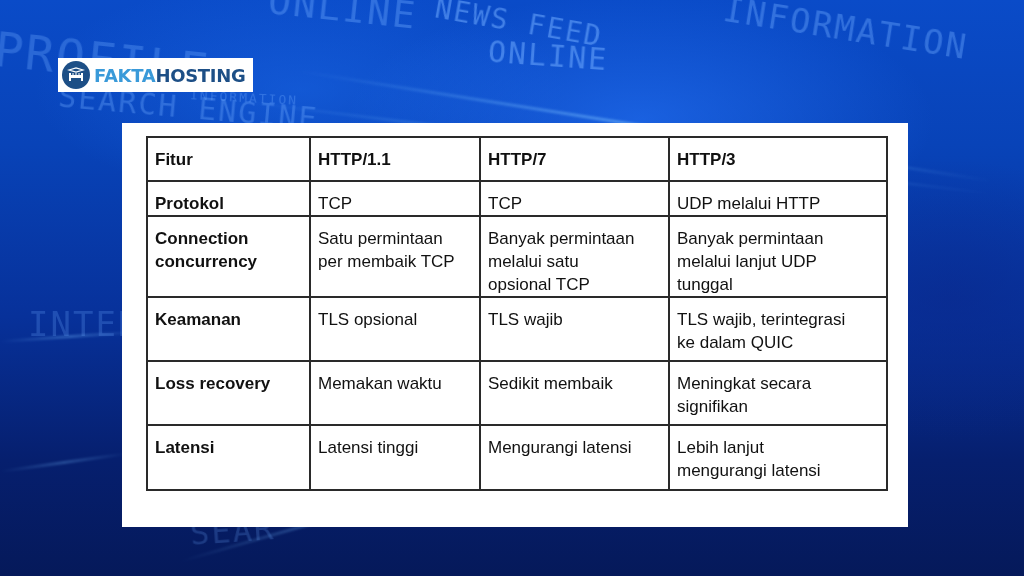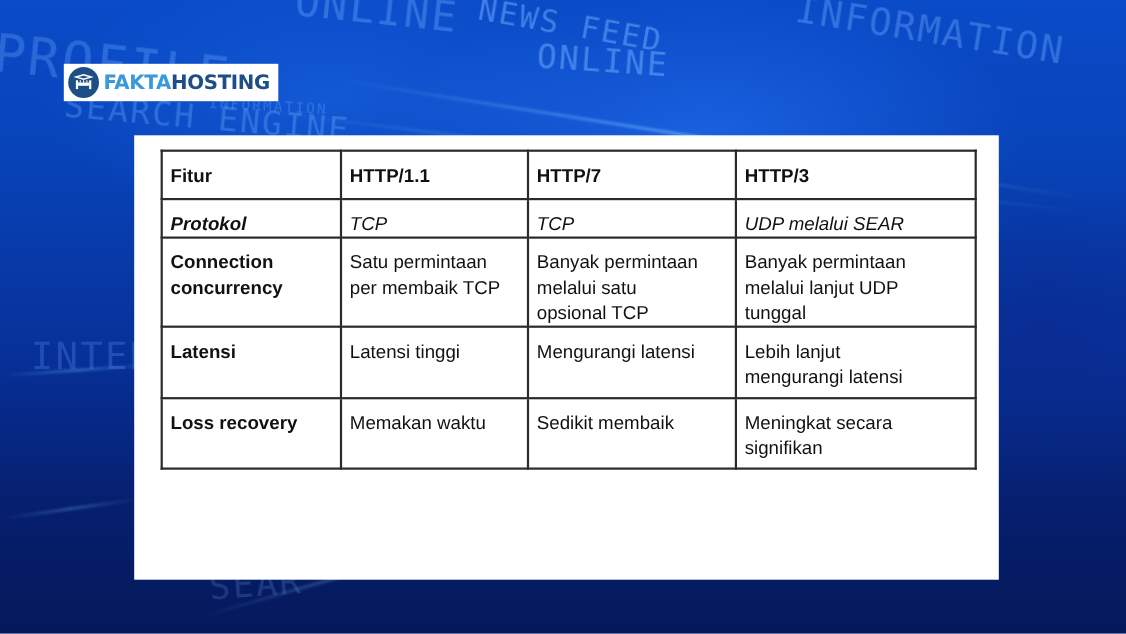--- a/index.html
+++ b/index.html
@@ -133,32 +133,32 @@
       <col style="width:189px">
       <col style="width:218px">
     </colgroup>
     <tbody>
         <tr class="head" style="height:44px;border-radius:19px;">
       <td>Fitur</td>
       <td>HTTP/1.1</td>
       <td>HTTP/7</td>
       <td>HTTP/3</td>
     </tr>
-    <tr style="height:27px;font-style:italic;">
+    <tr style="height:27px;">
       <td class="rowhead">
             <div>Protokol</div>
           </td>
       <td>
             <div>TCP</div>
           </td>
       <td>
             <div>TCP</div>
           </td>
       <td>
-            <div>UDP melalui SEAR</div>
+            <div>UDP melalui HTTP</div>
           </td>
     </tr>
     <tr style="height:67px;">
       <td class="rowhead">
         <div>Connection</div>
         <div>concurrency</div>
       </td>
       <td>
         <div>Satu permintaan</div>
         <div>per membaik TCP</div>
@@ -167,45 +167,60 @@
         <div>Banyak permintaan</div>
         <div>melalui satu</div>
         <div>opsional TCP</div>
       </td>
       <td>
         <div>Banyak permintaan</div>
         <div>melalui lanjut UDP</div>
         <div>tunggal</div>
       </td>
     </tr>
+    <tr style="height:64px;">
+      <td class="rowhead">
+            <div>Keamanan</div>
+          </td>
+      <td>
+            <div>TLS opsional</div>
+          </td>
+      <td>
+            <div>TLS wajib</div>
+          </td>
+      <td>
+        <div>TLS wajib, terintegrasi</div>
+        <div>ke dalam QUIC</div>
+      </td>
+    </tr>
+    <tr style="height:64px;">
+      <td class="rowhead">
+            <div>Loss recovery</div>
+          </td>
+      <td>
+            <div>Memakan waktu</div>
+          </td>
+      <td>
+            <div>Sedikit membaik</div>
+          </td>
+      <td>
+        <div>Meningkat secara</div>
+        <div>signifikan</div>
+      </td>
+    </tr>
     <tr style="height:65px;">
       <td class="rowhead">
             <div>Latensi</div>
           </td>
       <td>
             <div>Latensi tinggi</div>
           </td>
       <td>
             <div>Mengurangi latensi</div>
           </td>
       <td>
         <div>Lebih lanjut</div>
         <div>mengurangi latensi</div>
-      </td>
-    </tr>
-    <tr style="height:64px;">
-      <td class="rowhead">
-            <div>Loss recovery</div>
-          </td>
-      <td>
-            <div>Memakan waktu</div>
-          </td>
-      <td>
-            <div>Sedikit membaik</div>
-          </td>
-      <td>
-        <div>Meningkat secara</div>
-        <div>signifikan</div>
       </td>
     </tr>
   </tbody>
     </table>
 </div>
 
 </body></html>

